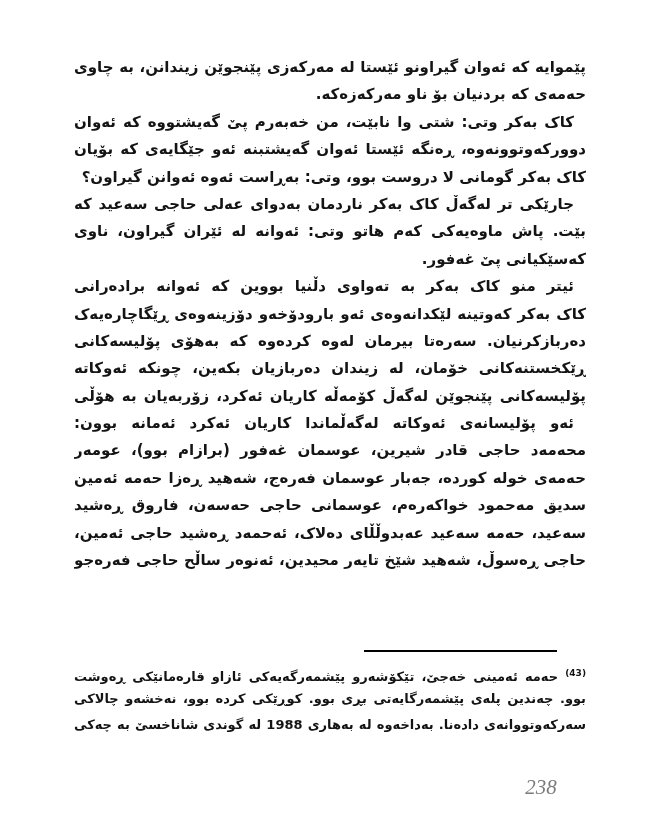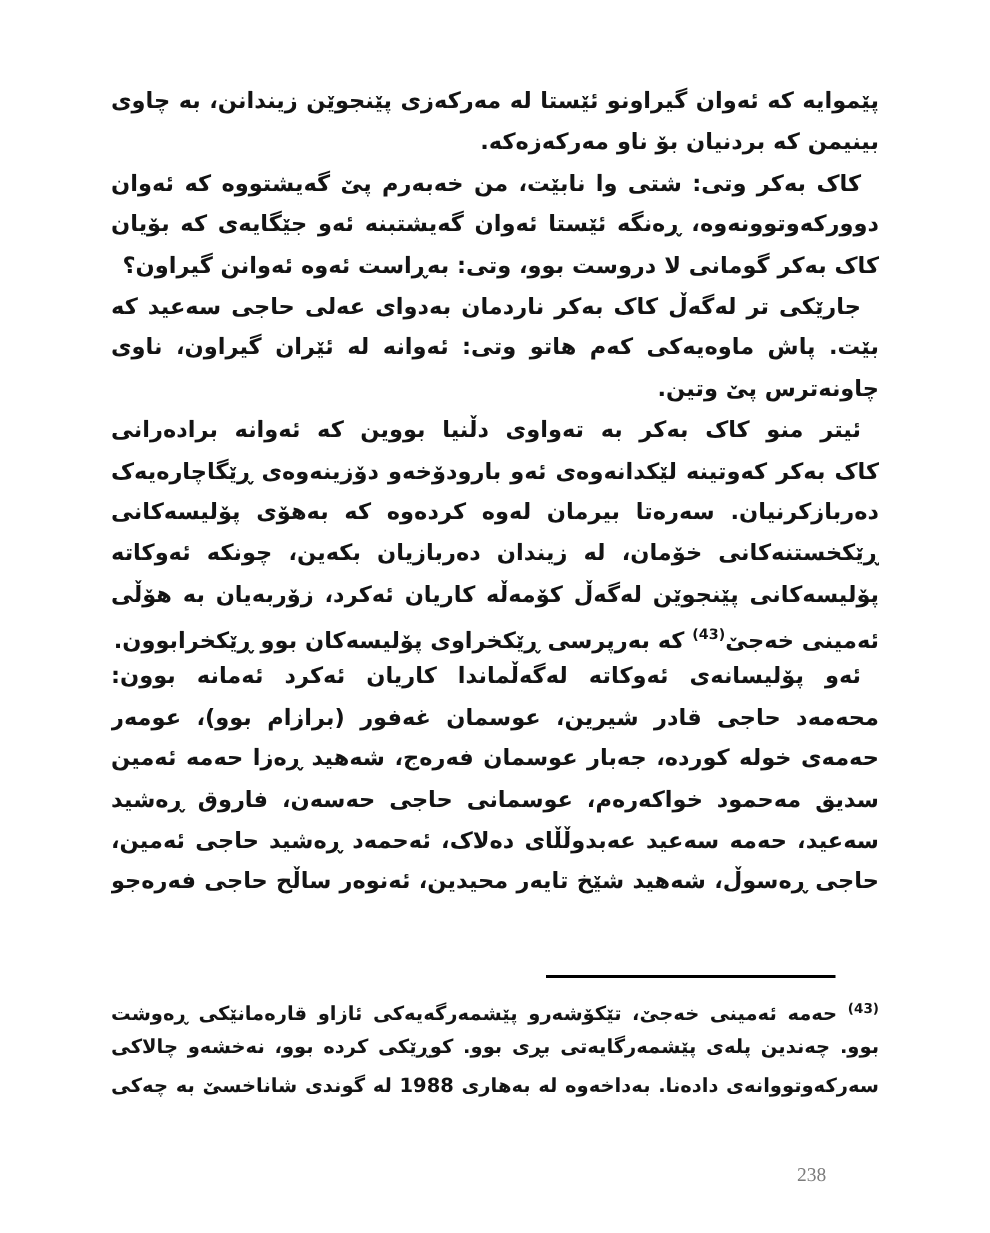--- a/index.html
+++ b/index.html
@@ -53,47 +53,45 @@
     vertical-align:5px;
   }
   .pagenum{
     position:absolute;
     top:775px;
     left:522px;
     width:38px;
     text-align:center;
     direction:ltr;
     font-family:"Liberation Serif","DejaVu Serif",serif;
-    font-size:13px;
+    font-size:21px;
     font-weight:normal;
     color:#7c7c7c;
+    font-style:italic;
   }
 </style>
 </head>
 <body>
 
 <div class="page">
 
   <div class="textblock">
     <div class="bline j">پێموایە کە ئەوان گیراونو ئێستا لە مەرکەزی پێنجوێن زیندانن، بە چاوی خۆم</div>
-    <div class="bline e">بینیمن کە بردنیان بۆ ناو مەرکەزەکە.</div>
+    <div class="bline e">حەمەی کە بردنیان بۆ ناو مەرکەزەکە.</div>
     <div class="bline j ind">کاک بەکر وتی: شتی وا نابێت، من خەبەرم پێ گەیشتووە کە ئەوان زۆر</div>
     <div class="bline j">دوورکەوتوونەوە، ڕەنگە ئێستا ئەوان گەیشتبنە ئەو جێگایەی کە بۆیان دیاریکراوە.</div>
     <div class="bline e">کاک بەکر گومانی لا دروست بوو، وتی: بەڕاست ئەوە ئەوانن گیراون؟</div>
     <div class="bline j ind">جارێکی تر لەگەڵ کاک بەکر ناردمان بەدوای عەلی حاجی سەعید کە تا ماڵی ئێمە</div>
     <div class="bline j">بێت. پاش ماوەیەکی کەم هاتو وتی: ئەوانە لە ئێران گیراون، ناوی چەند</div>
-    <div class="bline e">چاونەترس پێ وتین.</div>
+    <div class="bline e">کەسێکیانی پێ غەفور.</div>
     <div class="bline j ind">ئیتر منو کاک بەکر بە تەواوی دڵنیا بووین کە ئەوانە برادەرانی کۆمەڵەن. لەگەڵ</div>
     <div class="bline j">کاک بەکر کەوتینە لێکدانەوەی ئەو بارودۆخەو دۆزینەوەی ڕێگاچارەیەک بۆ</div>
     <div class="bline j">دەربازکرنیان. سەرەتا بیرمان لەوە کردەوە کە بەهۆی پۆلیسەکانی سەر بە</div>
     <div class="bline j">ڕێکخستنەکانی خۆمان، لە زیندان دەربازیان بکەین، چونکە ئەوکاتە زۆربەی زۆری</div>
     <div class="bline j">پۆلیسەکانی پێنجوێن لەگەڵ کۆمەڵە کاریان ئەکرد، زۆربەیان بە هۆڵی شەهید حەمە</div>
-    <div class="bline e">
-      <span>ئەمینی خەجێ</span><sup class="fnref">(43)</sup><span> کە بەرپرسی ڕێکخراوی پۆلیسەکان بوو ڕێکخرابوون.</span>
-    </div>
     <div class="bline j ind">ئەو پۆلیسانەی ئەوکاتە لەگەڵماندا کاریان ئەکرد ئەمانە بوون: شێرزادی مامە خولە،</div>
     <div class="bline j">محەمەد حاجی قادر شیرین، عوسمان غەفور (برازام بوو)، عومەر حاجی حەسەن چادر،</div>
     <div class="bline j">حەمەی خولە کوردە، جەبار عوسمان فەرەج، شەهید ڕەزا حەمە ئەمین ئیسماعیل، شەهید</div>
     <div class="bline j">سدیق مەحمود خواکەرەم، عوسمانی حاجی حەسەن، فاروق ڕەشید چاڵە، عەل حاجی</div>
     <div class="bline j">سەعید، حەمە سەعید عەبدوڵڵای دەلاک، ئەحمەد ڕەشید حاجی ئەمین، شەهید ڕەحمان</div>
     <div class="bline j">حاجی ڕەسوڵ، شەهید شێخ تایەر محیدین، ئەنوەر ساڵح حاجی فەرەجو چەند پۆلیسێکی</div>
   </div>
 
   <div class="separator"></div>
 

